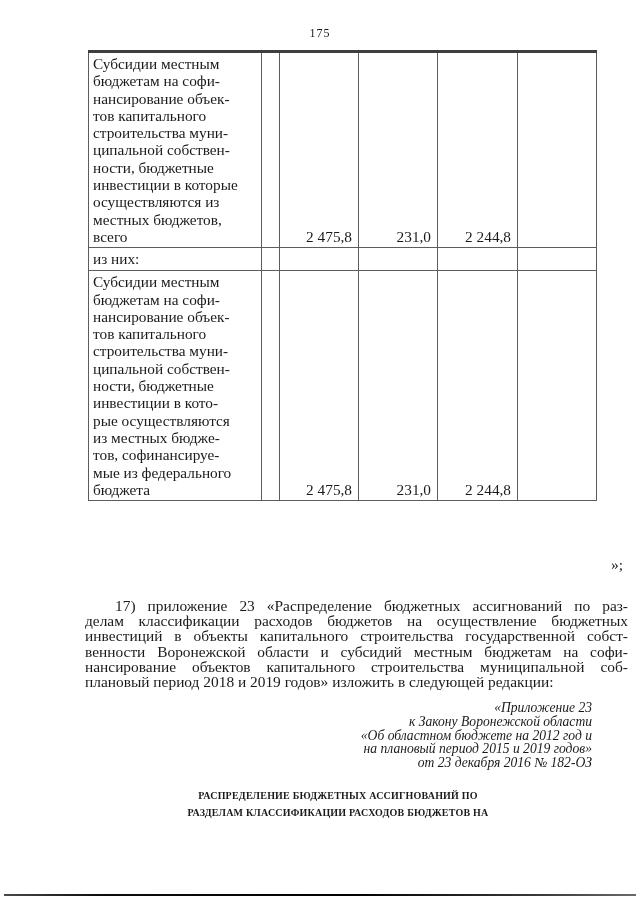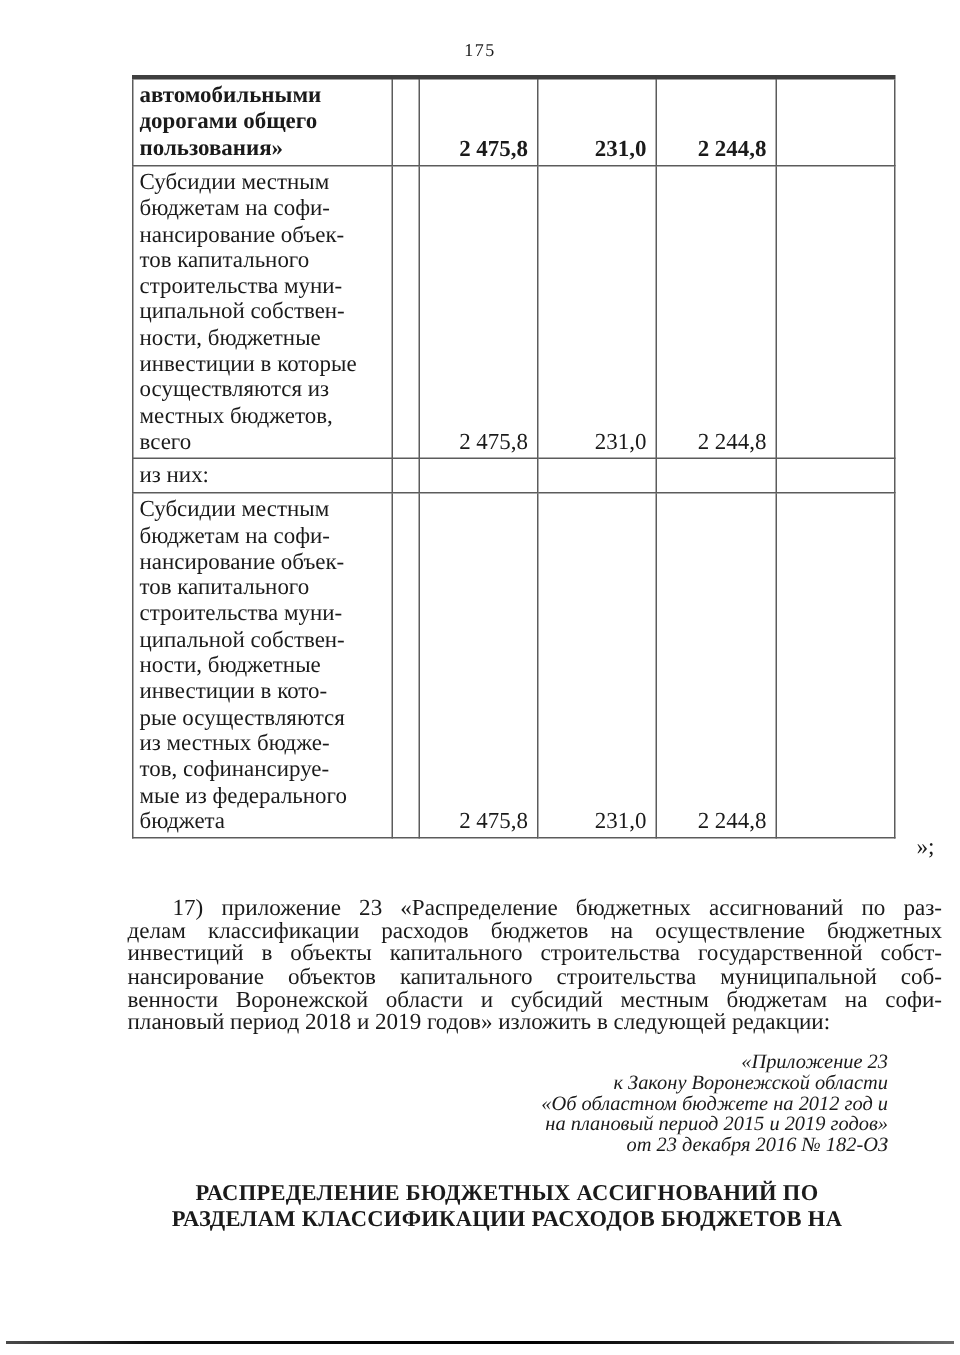--- a/index.html
+++ b/index.html
@@ -44,21 +44,21 @@
   .para .indent{text-indent:30px;margin-top:25px;}
   .para .lastline{text-align:left;}
   .annex{
     position:absolute;top:701px;right:48px;
     font-style:italic;text-align:right;
     font-size:13.6px;line-height:13.8px;
   }
   .heading{
     position:absolute;top:788px;left:36px;width:604px;
     text-align:center;font-weight:700;
-    font-size:15px;line-height:16.5px;
+    font-size:10px;line-height:16.5px;
     white-space:pre-line;letter-spacing:0.2px;
   }
   .scanline{
     position:absolute;top:894px;left:4px;width:632px;height:2px;
     background:linear-gradient(to right,#4a4a4a 0%,#0d0d0d 15%,#000 55%,#3a3a3a 85%,#6a6a6a 100%);
   }
 </style>
 </head>
 <body>
 
@@ -67,30 +67,20 @@
 <table class="doc-table">
   <colgroup>
     <col style="width:173px">
       <col style="width:18px">
       <col style="width:79px">
     <col style="width:79px">
       <col style="width:80px">
       <col style="width:79px">
   </colgroup>
   <tbody>
-    <tr class="r0 bold">
-      <td class="c-label">автомобильными
-дорогами общего
-пользования»</td>
-      <td class="c-empty"></td>
-      <td class="c-val">2 475,8</td>
-      <td class="c-val">231,0</td>
-      <td class="c-val">2 244,8</td>
-      <td class="c-empty"></td>
-    </tr>
     <tr class="r1">
       <td class="c-label">Субсидии местным
 бюджетам на софи-
 нансирование объек-
 тов капитального
 строительства муни-
 ципальной собствен-
 ности, бюджетные
 инвестиции в которые
 осуществляются из
@@ -132,22 +122,22 @@
     </tr>
   </tbody>
 </table>
 
 <div class="closing">»;</div>
 
 <div class="para">
   <div class="jline indent">17) приложение 23 «Распределение бюджетных ассигнований по раз-</div>
   <div class="jline">делам классификации расходов бюджетов на осуществление бюджетных</div>
   <div class="jline">инвестиций в объекты капитального строительства государственной собст-</div>
+  <div class="jline">венности Воронежской области и субсидий местным бюджетам на софи-</div>
   <div class="jline">нансирование объектов капитального строительства муниципальной соб-</div>
-  <div class="jline">венности Воронежской области и субсидий местным бюджетам на софи-</div>
   <div class="lastline">плановый период 2018 и 2019 годов» изложить в следующей редакции:</div>
 </div>
 
 <div class="annex">
   <div>«Приложение 23</div>
   <div>к Закону Воронежской области</div>
   <div>«Об областном бюджете на 2012 год и</div>
   <div>на плановый период 2015 и 2019 годов»</div>
   <div>от 23 декабря 2016 № 182-ОЗ</div>
 </div>

